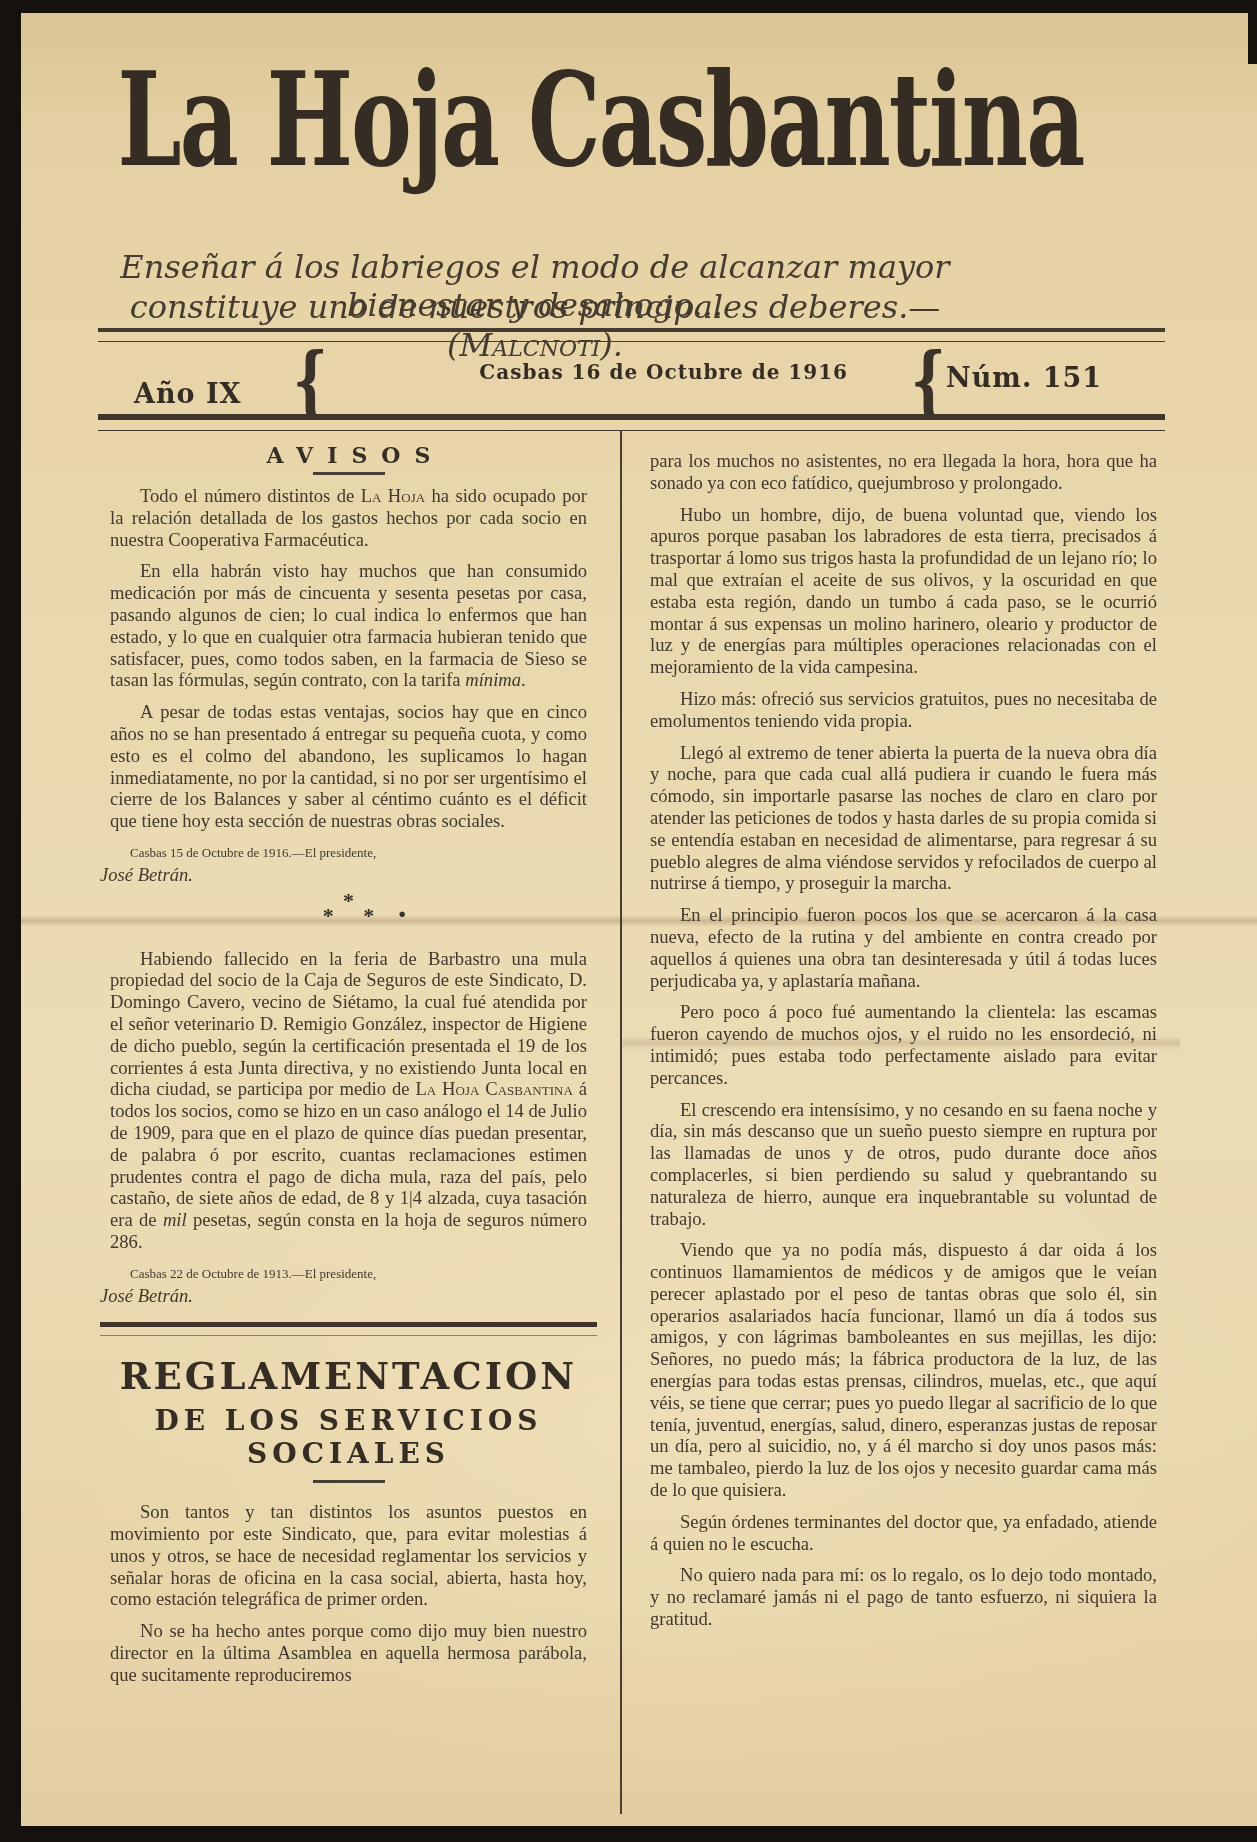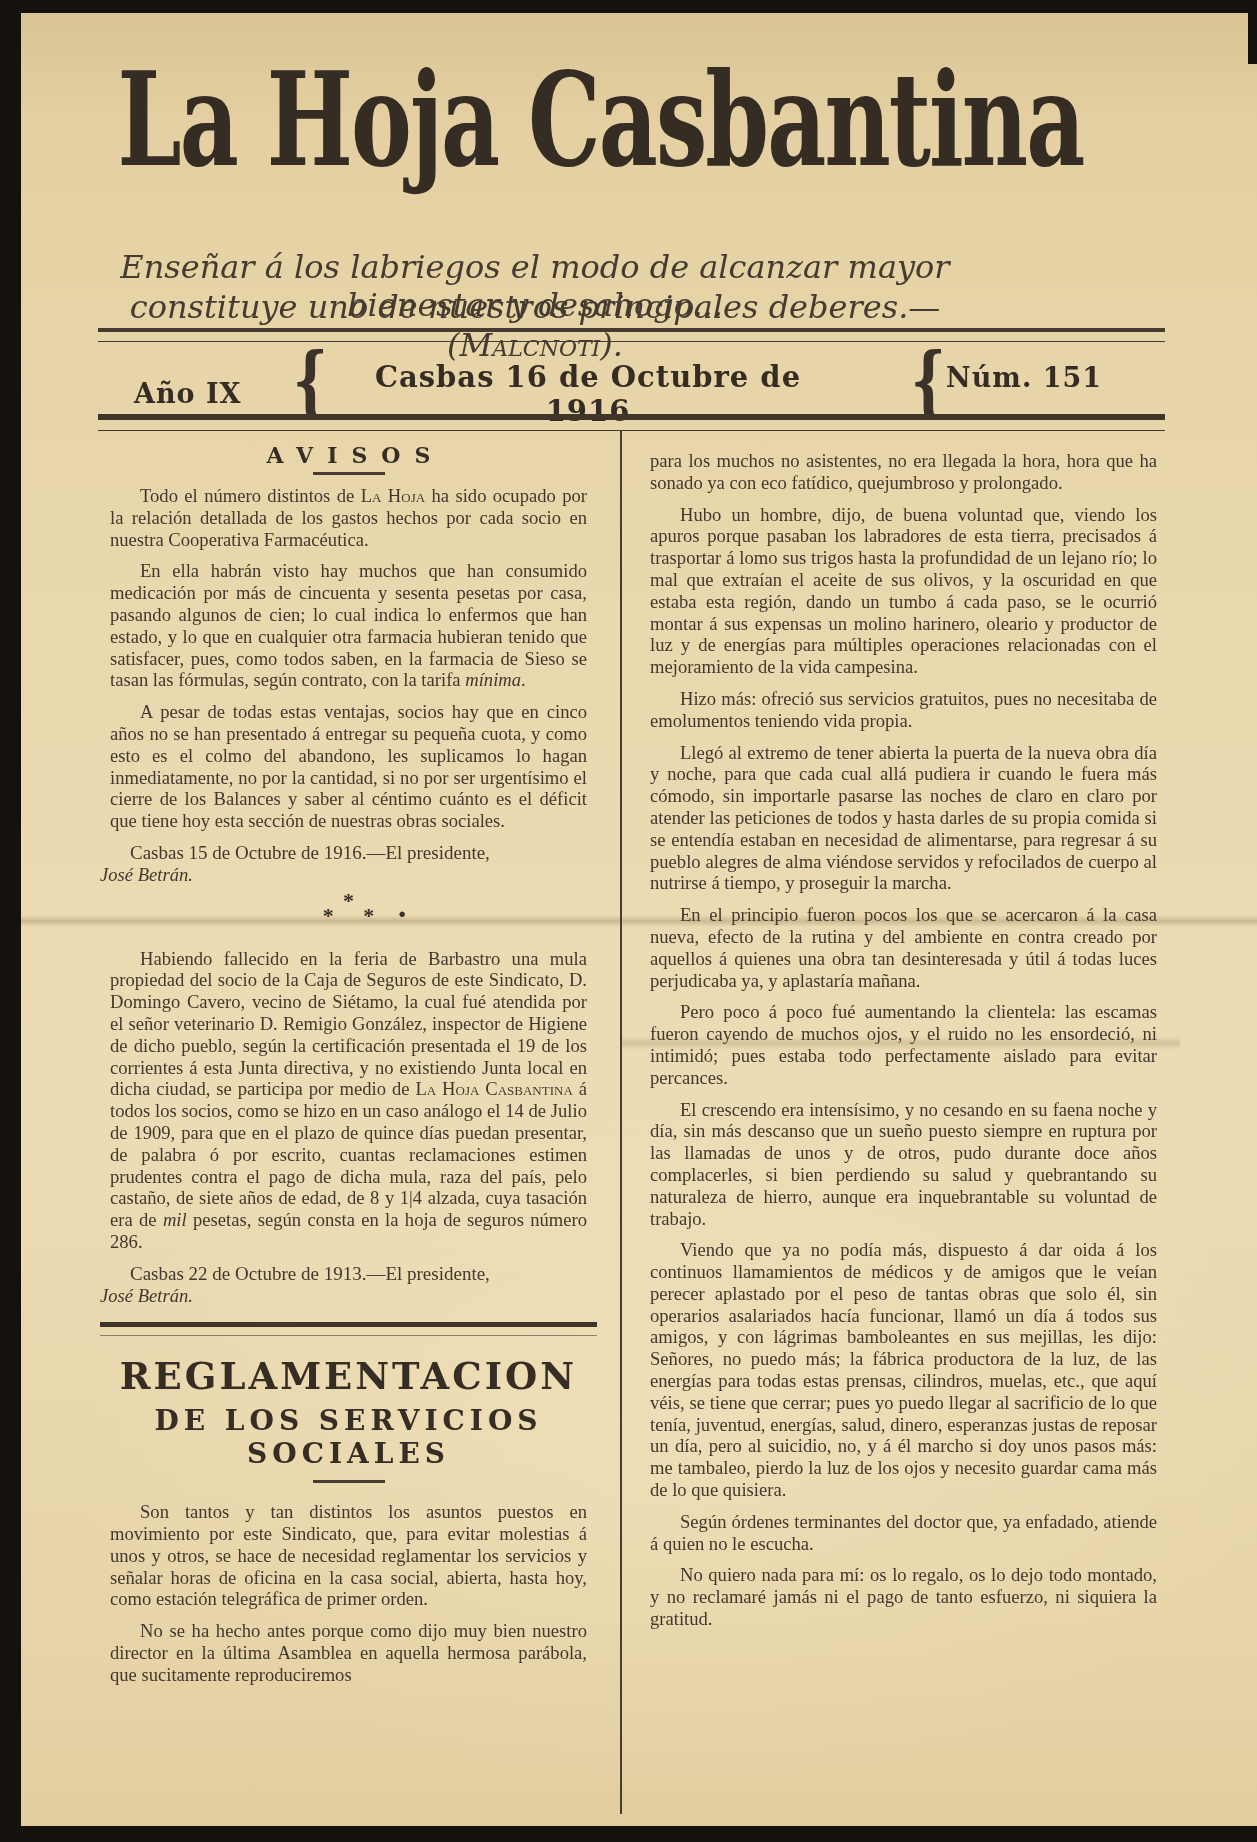--- a/index.html
+++ b/index.html
@@ -46,22 +46,22 @@
   
   .rule-motto{position:absolute;top:328px;left:98px;width:1067px;height:9px;
     border-top:4px solid #453b31;border-bottom:1px solid #453b31;}
   .rule-heavy{position:absolute;top:414px;left:98px;width:1067px;height:10px;
     border-top:6px solid #3f352b;border-bottom:1px solid #3f352b;}
   
   .dateline{position:absolute;top:350px;left:98px;width:1067px;height:64px;}
   .dateline .year{position:absolute;left:36px;top:28px;
     font-weight:bold;font-size:27px;letter-spacing:1px;color:#352d24;
     font-family:"DejaVu Serif",serif;}
-  .dateline .date{position:absolute;left:230px;top:10px;width:520px;text-align:center;
-    font-weight:bold;font-size:29px;letter-spacing:1px;color:#352d24;
+  .dateline .date{position:absolute;left:230px;top:10px;width:520px;text-align:right;
+    font-weight:bold;font-size:20px;letter-spacing:1px;color:#352d24;
     font-family:"DejaVu Serif",serif;}
   .dateline .issue{position:absolute;left:848px;top:12px;
     font-weight:bold;font-size:27px;letter-spacing:1px;color:#352d24;
     font-family:"DejaVu Serif",serif;}
   .bracket{position:absolute;top:-14px;font-size:76px;font-weight:bold;color:#3b322a;
     font-family:"DejaVu Serif",serif;display:inline-block;transform:scaleX(0.72);}
   .bracket-1{left:188px;}
   .bracket-2{left:806px;}
   
   .col-left{position:absolute;top:436px;left:100px;width:497px;}
@@ -69,21 +69,21 @@
   .col-right{position:absolute;top:440px;left:640px;width:527px;}
   p.body{margin:10px;font-size:18.6px;line-height:21.8px;text-align:justify;
     text-indent:30px;color:#42382e;}
   p.body.noindent{text-indent:0;}
   .it{font-style:italic;}
   
   .avisos-h{margin:6px 0 0;text-align:center;font-weight:bold;font-size:22px;
     letter-spacing:14px;text-indent:14px;color:#362e25;
     font-family:"DejaVu Serif",serif;}
   .h-rule{width:72px;height:3px;background:#473d33;margin:4px auto 10px;}
-  p.sig{margin:0;text-indent:30px;font-size:19px;line-height:21.8px;}
+  p.sig{margin:0;text-indent:30px;font-size:13px;line-height:21.8px;}
   p.sig-name{margin:0;font-style:italic;font-size:18.6px;line-height:21.8px;}
   
   .asterism{position:relative;height:46px;margin:6px 0 2px;text-align:center;
     font-weight:bold;color:#3a3128;}
   .ast-top{font-size:22px;line-height:18px;}
   .ast-bottom{font-size:22px;line-height:12px;letter-spacing:12px;text-indent:12px;}
   .ink-dot{position:absolute;left:60%;top:14px;font-size:13px;}
   
   .rule-heavy2{height:8px;border-top:5px solid #3f352b;border-bottom:1px solid rgba(63,53,43,0.55);
     margin:16px 0 0;}

